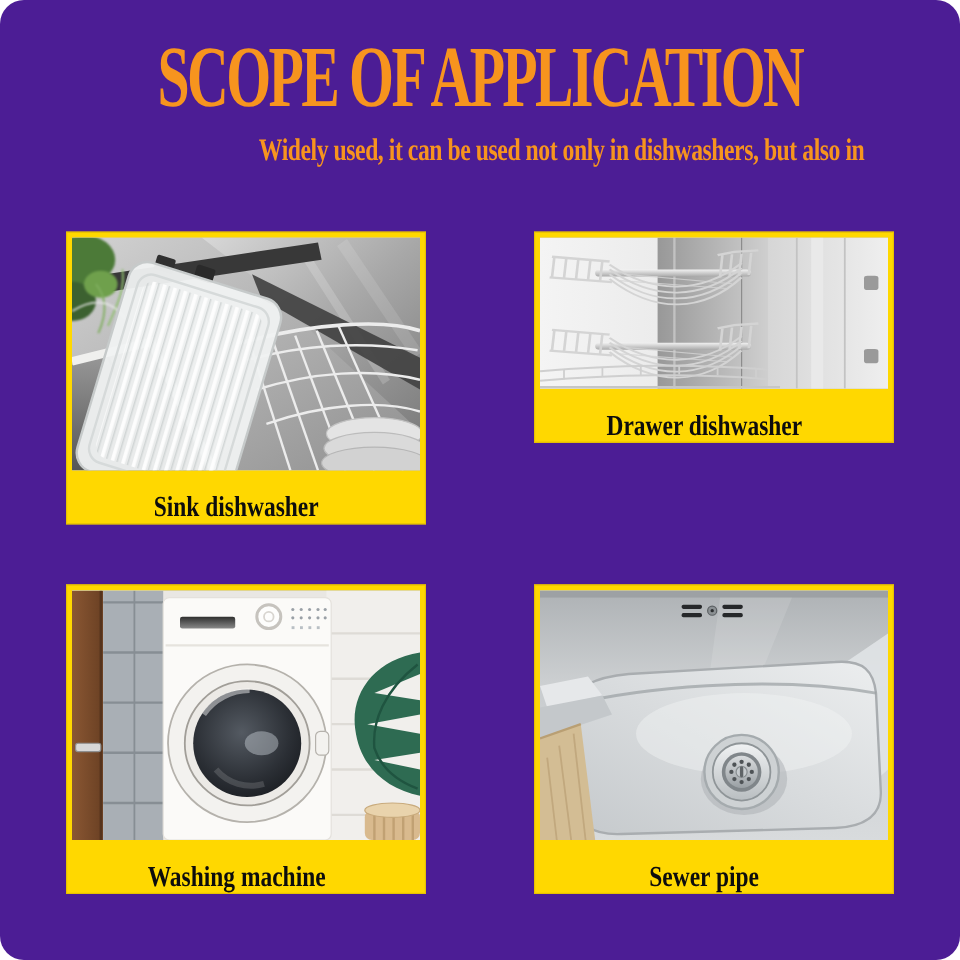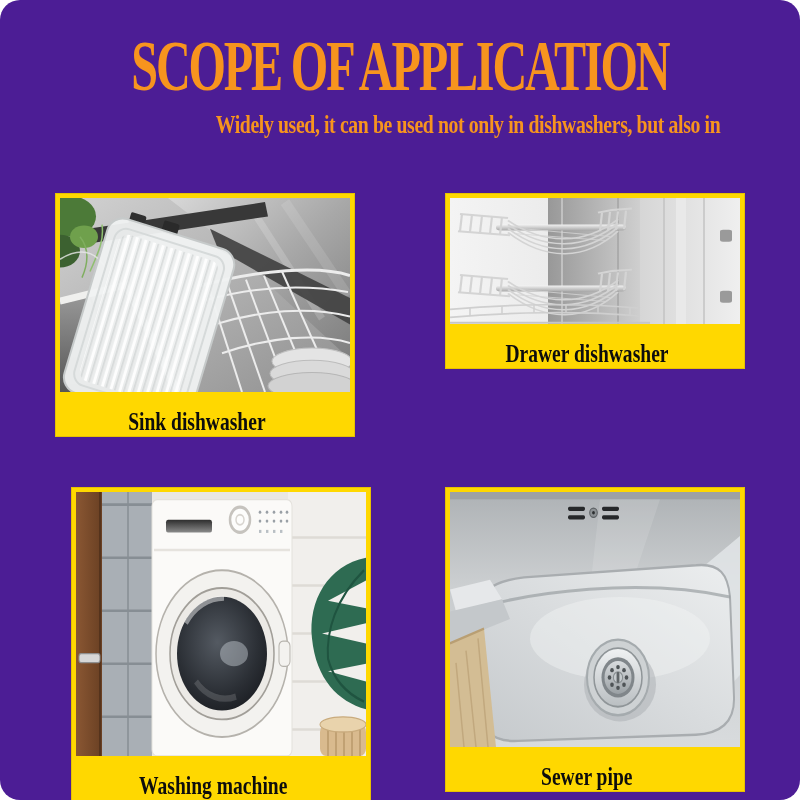--- a/index.html
+++ b/index.html
@@ -50,22 +50,22 @@
     display:flex;align-items:flex-end;justify-content:center;
     color:#0d0d0d;font-weight:bold;font-size:23px;white-space:nowrap;
   }
   .card .label .stretch{
     display:inline-block;
     transform:scale(0.85,1.05);
     transform-origin:50% 50%;
   }
   #card-1{left:55px;top:193px;height:244px;}
   #card-2{left:445px;top:193px;height:176px;}
-  #card-3{left:55px;top:487px;height:314px;margin-left:16px;}
-  #card-4{left:445px;top:487px;height:305px;}
+  #card-3{left:55px;top:487px;height:258px;}
+  #card-4{left:445px;top:487px;height:258px;}
   .soft{filter:blur(0.7px);}
 </style>
 </head>
 <body>
 
 <div id="poster">
 
   <div class="title">
     <span class="stretch">SCOPE OF APPLICATION</span>
   </div>

